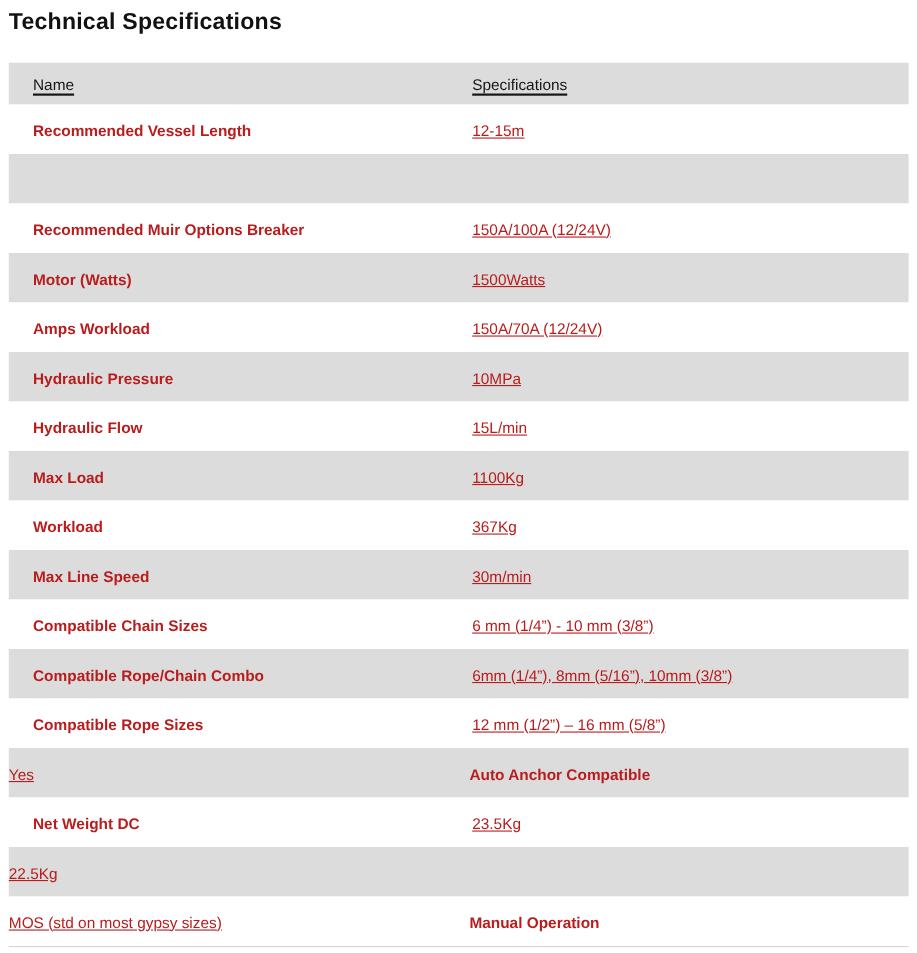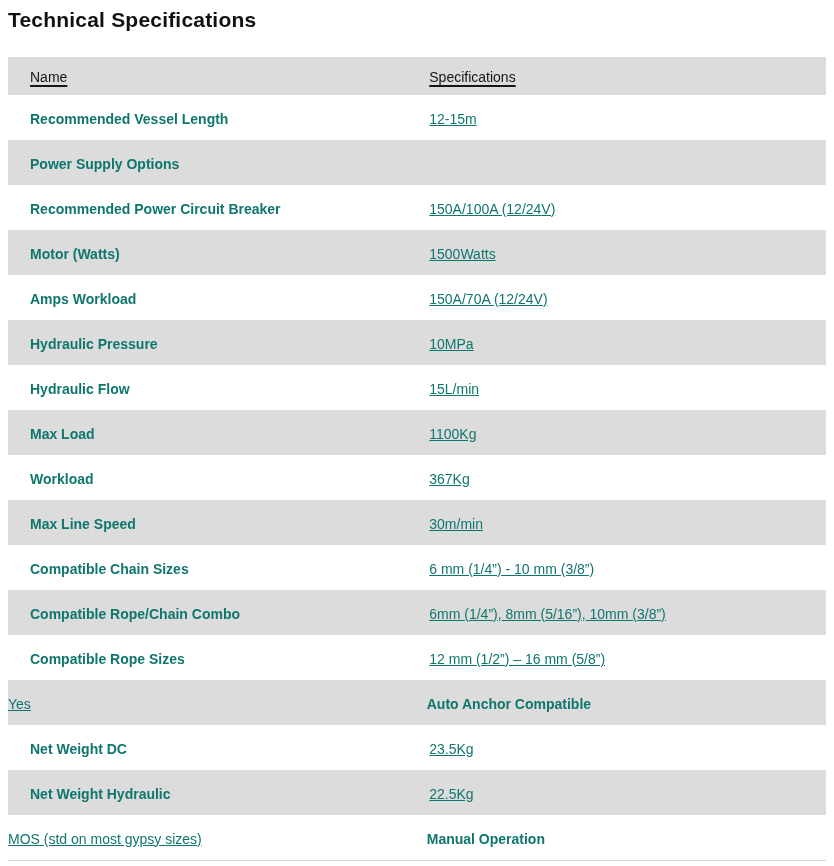--- a/index.html
+++ b/index.html
@@ -39,21 +39,21 @@
   .row.alt {
     background: #dcdcdc;
   }
   .header-row {
     min-height: 38px;
     background: #dcdcdc;
   }
   .cell {
     font-size: 14px;
     line-height: 18px;
-    color: #0f766e;
+    color: #b91c1c;
     padding-top: 2px;
   }
   .name-cell {
     width: 51.5%;
     padding-left: 22px;
     padding-right: 16px;
     font-weight: bold;
   }
   .value-cell {
     flex: 1;
@@ -80,25 +80,24 @@
       <div class="cell name-cell header-cell">Name</div>
       <div class="cell value-cell header-cell">Specifications</div>
     </div>
     <div id="table-body">
   <div class="row">
     <div class="cell name-cell">Recommended Vessel Length</div>
     <div class="cell value-cell">12-15m</div>
   </div>
 
   <div class="row alt">
-    <div class="cell name-cell">Power Supply Options</div>
   </div>
 
   <div class="row">
-    <div class="cell name-cell">Recommended Power Circuit Breaker</div>
+    <div class="cell name-cell">Recommended Muir Options Breaker</div>
     <div class="cell value-cell">150A/100A (12/24V)</div>
   </div>
 
   <div class="row alt">
     <div class="cell name-cell">Motor (Watts)</div>
     <div class="cell value-cell">1500Watts</div>
   </div>
 
   <div class="row">
     <div class="cell name-cell">Amps Workload</div>
@@ -149,21 +148,20 @@
     <div class="cell value-cell">Yes</div>
     <div class="cell name-cell">Auto Anchor Compatible</div>
   </div>
 
   <div class="row">
     <div class="cell name-cell">Net Weight DC</div>
     <div class="cell value-cell">23.5Kg</div>
   </div>
 
   <div class="row alt">
-    <div class="cell name-cell">Net Weight Hydraulic</div>
     <div class="cell value-cell">22.5Kg</div>
   </div>
 
   <div class="row">
     <div class="cell value-cell">MOS (std on most gypsy sizes)</div>
     <div class="cell name-cell">Manual Operation</div>
   </div>
 </div>
   </div>
 </div>

